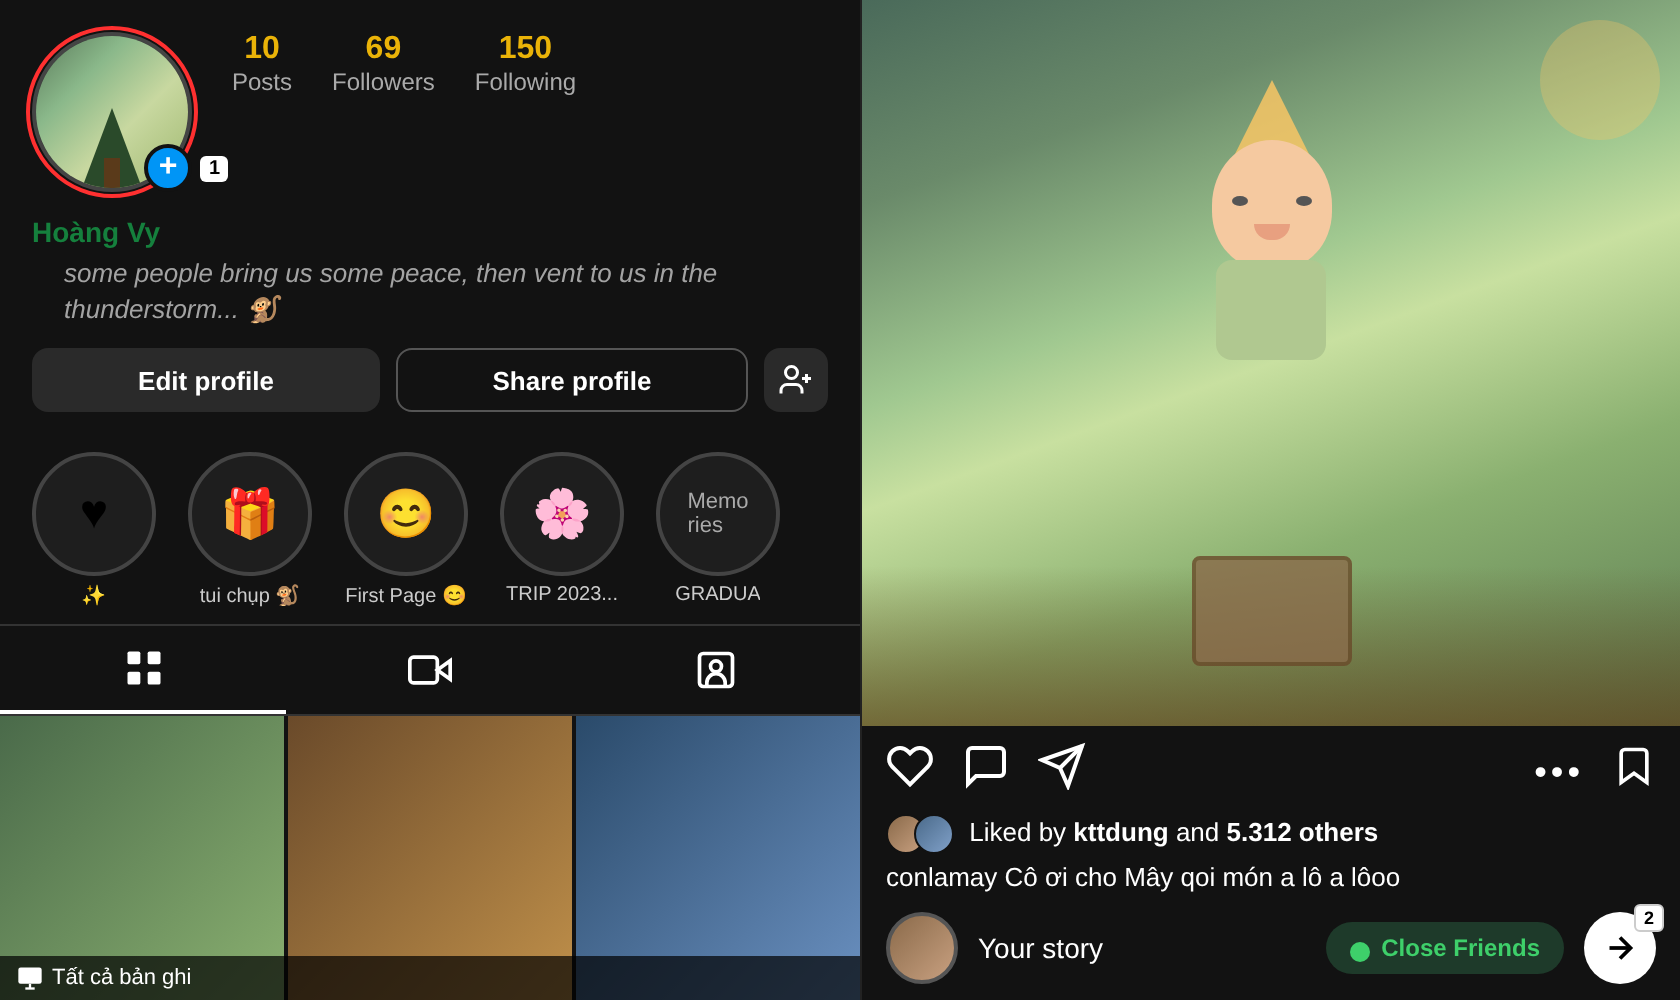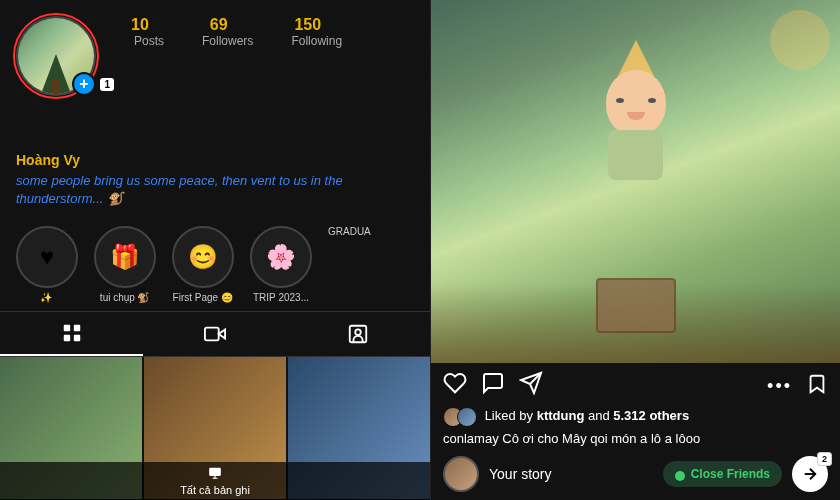--- a/index.html
+++ b/index.html
@@ -112,36 +112,35 @@
       align-items: center;
     }
     .stat-number {
       color: #eab308;
       font-size: 16px;
       font-weight: 600;
     }
     .stat-label {
       color: #aaa;
       font-size: 12px;
-      margin-left: 18px;
     }
 
     .username {
-      color: #eab308;
+      color: #15803d;
       font-size: 14px;
       font-weight: 600;
       padding: 4px 16px 2px 16px;
-      margin-top: 44px;
     }
     .bio {
-      color: #3b82f6;
+      color: #a3a3a3;
       font-size: 13px;
       font-style: italic;
       padding: 2px 16px 10px 16px;
       line-height: 1.4;
+      margin-left: 16px;
     }
 
     
     .action-row {
       display: flex;
       gap: 8px;
       padding: 0 16px 12px 16px;
       align-items: center;
     }
     .action-btn {
@@ -240,21 +239,21 @@
     
     .bottom-label {
       position: absolute;
       bottom: 0;
       left: 0;
       right: 0;
       background: rgba(0,0,0,0.7);
       color: #fff;
       font-size: 11px;
       padding: 4px 8px;
-      display: flex; align-items: center; gap: 4px; flex-direction: column;
+      display: flex; align-items: center; gap: 4px;
     }
 
     
     .right-panel {
       width: 410px;
       height: 500px;
       background: #121212;
       display: flex;
       flex-direction: column;
       overflow: hidden;
@@ -432,39 +431,52 @@
       <div class="stat-item">
         <span class="stat-number">150</span>
         <span class="stat-label">Following</span>
       </div>
     </div>
   </div>
 
   <div class="username">Hoàng Vy</div>
   <div class="bio">some people bring us some peace, then vent to us in the thunderstorm... 🐒</div>
 
+  <div class="action-row">
+    <button class="action-btn">Edit profile</button>
+    <button class="action-btn share-btn">Share profile</button>
+    <button class="person-add-btn">
+      <svg width="18" height="18" viewBox="0 0 24 24" fill="none" stroke="white" stroke-width="2">
+        <path d="M16 21v-2a4 4 0 0 0-4-4H6a4 4 0 0 0-4 4v2"></path>
+        <circle cx="9" cy="7" r="4"></circle>
+        <line x1="19" y1="8" x2="19" y2="14"></line>
+        <line x1="16" y1="11" x2="22" y2="11"></line>
+      </svg>
+    </button>
+  </div>
 
   <div class="highlights-row">
     <div class="highlight-item">
       <div class="highlight-circle">♥</div>
       <span class="highlight-label">✨</span>
     </div>
     <div class="highlight-item">
       <div class="highlight-circle">🎁</div>
       <span class="highlight-label">tui chụp 🐒</span>
     </div>
     <div class="highlight-item">
       <div class="highlight-circle">😊</div>
       <span class="highlight-label">First Page 😊</span>
     </div>
     <div class="highlight-item">
       <div class="highlight-circle">🌸</div>
       <span class="highlight-label">TRIP 2023...</span>
     </div>
     <div class="highlight-item">
+      <div class="highlight-circle" style="font-size:11px;color:#aaa">Memo<br>ries</div>
       <span class="highlight-label">GRADUA</span>
     </div>
   </div>
 
   <div class="tab-row">
     <div class="tab-item active">
       <svg width="22" height="22" viewBox="0 0 24 24" fill="white">
           <rect x="3" y="3" width="7" height="7" rx="1"></rect>
           <rect x="14" y="3" width="7" height="7" rx="1"></rect>
           <rect x="3" y="14" width="7" height="7" rx="1"></rect>

